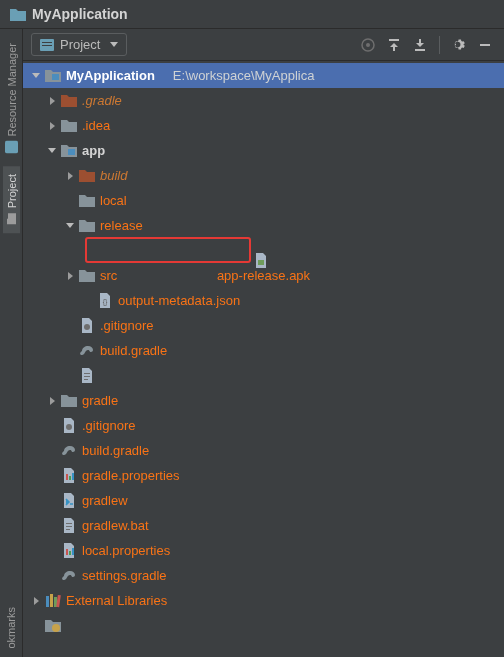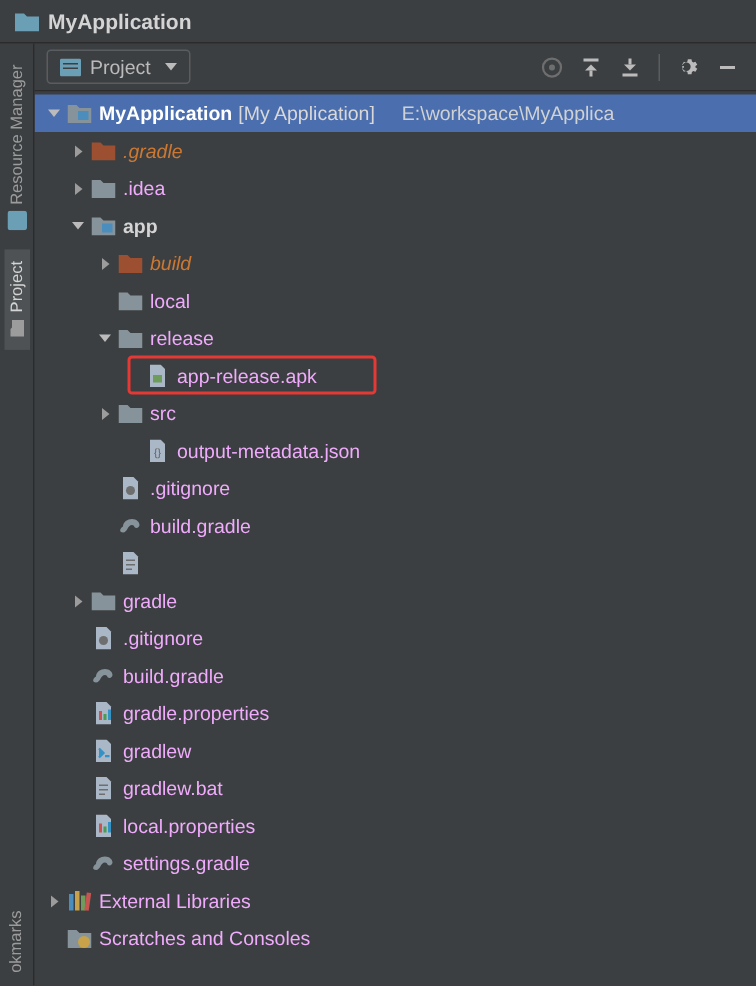--- a/index.html
+++ b/index.html
@@ -138,20 +138,21 @@
       padding: 0 6px;
       white-space: nowrap;
       cursor: pointer;
     }
     .tree-row.selected {
       background: #4b6eaf;
       color: #fff;
     }
     .tree-row.highlight-box {
       position: relative;
+      flex-direction: column;
     }
     .highlight-rect {
       position: absolute;
       border: 2px solid #e53935;
       border-radius: 3px;
       pointer-events: none;
     }
     .indent {
       display: inline-block;
       flex-shrink: 0;
@@ -185,21 +186,21 @@
       margin-right: 5px;
       flex-shrink: 0;
       display: inline-flex;
       align-items: center;
       justify-content: center;
     }
     .folder-icon svg { display: block; }
     .file-icon svg { display: block; }
     .module-icon svg { display: block; }
     .label {
-      color: #f0abfc;
+      color: #f97316;
     }
     .label.bold {
       font-weight: bold;
       color: #d4d4d4;
     }
     .label.orange {
       color: #cc7832;
       font-style: italic;
     }
     .label.gray {
@@ -300,21 +301,20 @@
         <span class="arrow">
             <span class="arrow-down"></span>
           </span>
         <span class="node-icon module-icon">
           <svg width="16" height="13" viewBox="0 0 16 13">
               <path fill="#87939a" d="M0 1h6l2 2h8v10H0z"></path>
               <rect fill="#4b8dbd" x="7" y="5" width="7" height="6"></rect>
             </svg>
         </span>
         <span class="label bold">MyApplication</span>
-        <span class="label" style="color:#d8d8d8;margin-left:4px">[My Application]</span>
         <span class="label gray" style="color:#cfd2d4">E:\workspace\MyApplica</span>
       </div>
 
       <div class="tree-row">
         <span class="indent" style="width:16px"></span>
         <span class="arrow">
             <span class="arrow-right"></span>
           </span>
         <span class="node-icon folder-icon">
           <svg width="16" height="13" viewBox="0 0 16 13">
@@ -581,18 +581,17 @@
 
       <div class="tree-row">
         <span class="indent" style="width:0px"></span>
         <span class="arrow"></span>
         <span class="node-icon">
           <svg width="16" height="14" viewBox="0 0 16 14">
               <path fill="#87939a" d="M0 1h6l2 2h8v10H0z"></path>
               <circle cx="11" cy="9" r="4" fill="#c7a24a"></circle>
             </svg>
         </span>
-        <span class="label">Scratches and Consoles</span>
       </div>
 
     </div>
   </div>
 </div>
 
 </body></html>

